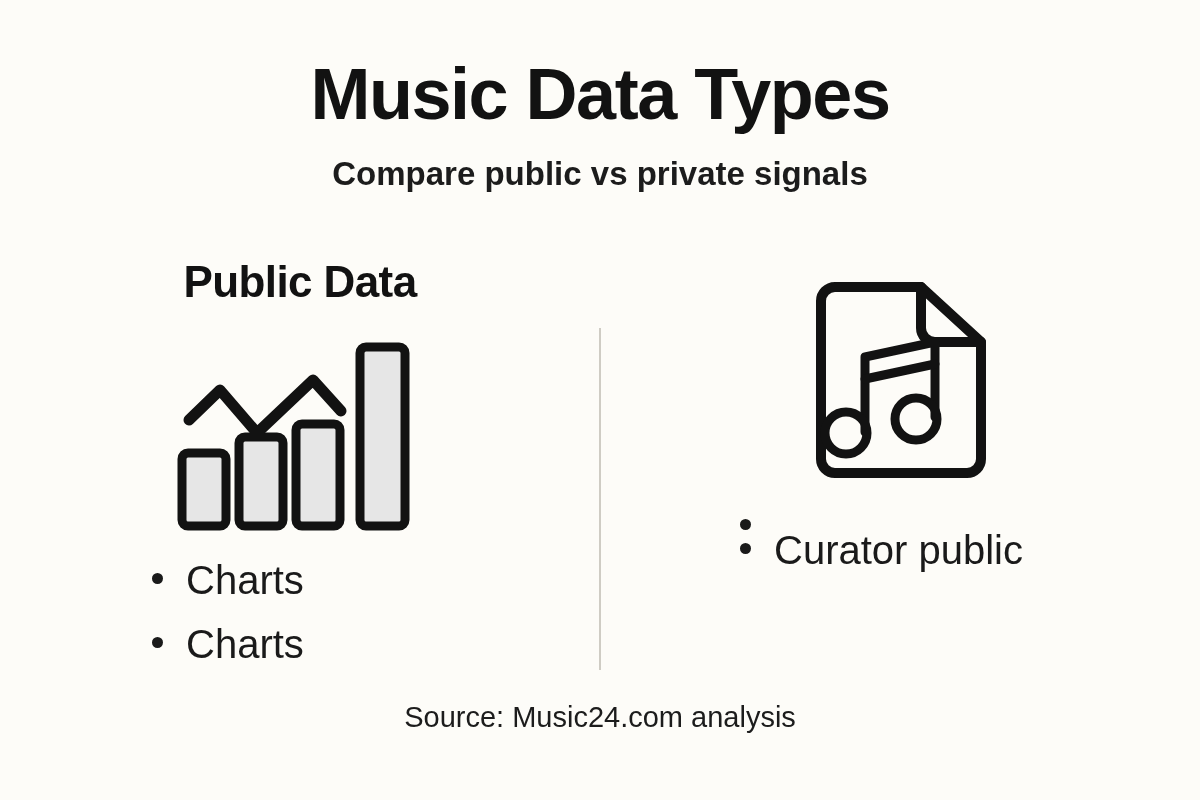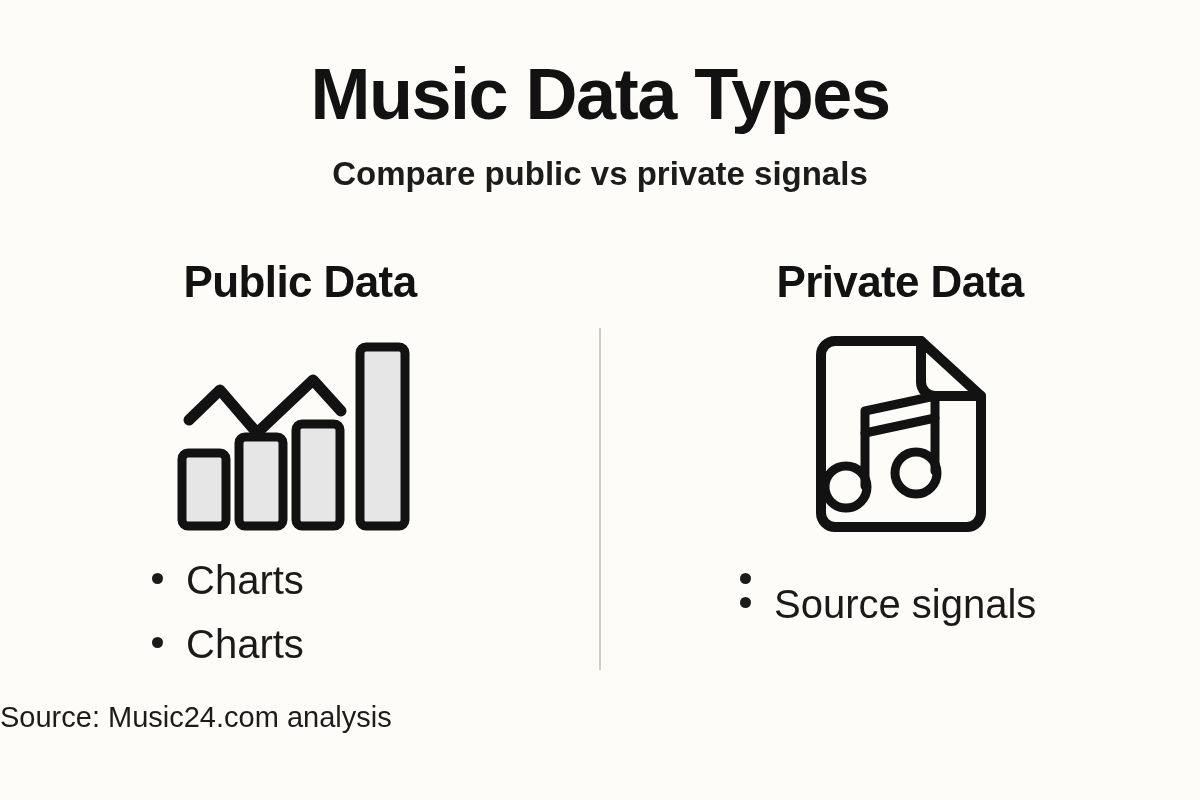--- a/index.html
+++ b/index.html
@@ -119,21 +119,21 @@
     height: 342px;
     background: #CFCCC4;
   }
 
   
   .source {
     position: absolute;
     top: 703px;
     left: 0;
     width: 1200px;
-    text-align: left;
+    text-align: center;
     font-size: 29px;
     line-height: 1.0;
     color: #1C1C1C;
   }
 </style>
 </head>
 <body>
 
 <div class="canvas">
 
@@ -170,21 +170,20 @@
           <span>Charts</span>
         </li>
         <li class="bullet">
           <span class="dot"></span>
           <span>Charts</span>
         </li>
       </ul>
     </div>
 
     <div class="column col-private">
-      <h2 class="col-heading">Private Data</h2>
 
       <div class="icon-wrap">
         <svg width="195" height="200" viewBox="0 0 195 200" aria-hidden="true">
 
           <path d="M18 21 A14 14 0 0 1 32 7 L118 7 L178 62 L178 179
                    A14 14 0 0 1 164 193 L32 193 A14 14 0 0 1 18 179 Z" fill="none" stroke="#121212" stroke-width="10" stroke-linejoin="round" stroke-linecap="round"></path>
 
           <path d="M118 7 L118 48 A14 14 0 0 0 132 62 L178 62" fill="none" stroke="#121212" stroke-width="10" stroke-linejoin="round" stroke-linecap="round"></path>
 
           <path d="M62 152 L62 77 L132 62 L132 137" fill="none" stroke="#121212" stroke-width="9" stroke-linejoin="round" stroke-linecap="round"></path>
@@ -195,21 +194,21 @@
           <circle cx="113" cy="139" r="21" fill="none" stroke="#121212" stroke-width="9"></circle>
         </svg>
       </div>
 
       <ul class="bullets">
         <li class="bullet">
           <span class="dot"></span>
         </li>
         <li class="bullet">
           <span class="dot"></span>
-          <span>Source signals</span>
+          <span>Curator public</span>
         </li>
       </ul>
     </div>
 
   </div>
 
   <div class="source">Source: Music24.com analysis</div>
 
 </div>
 

